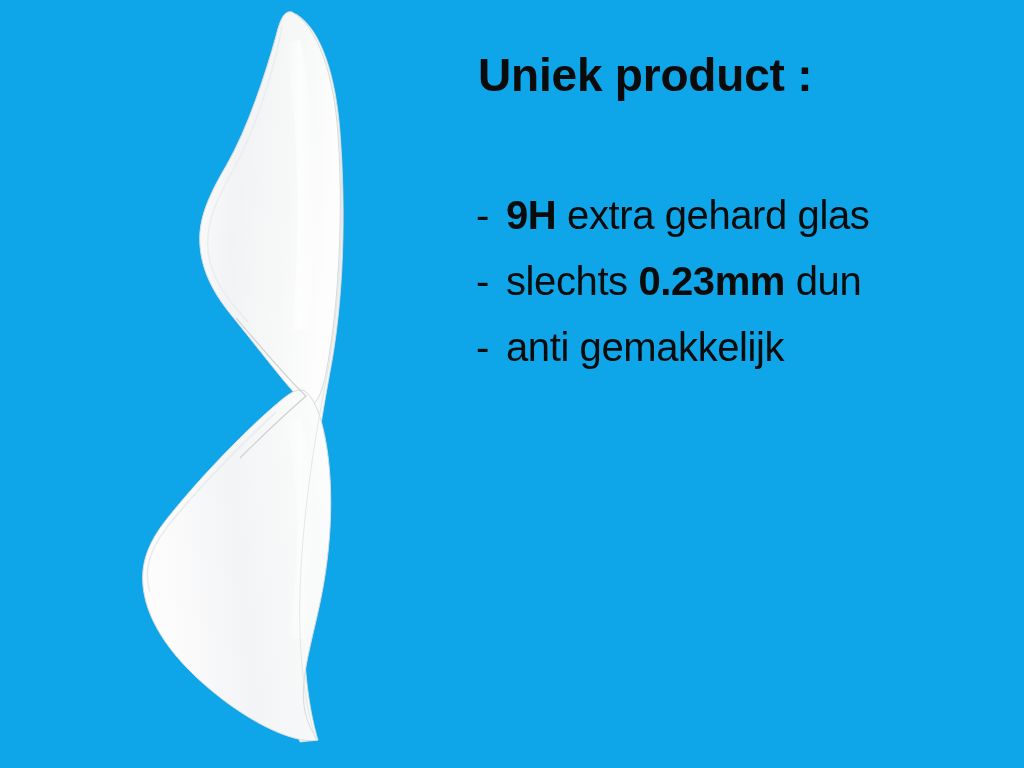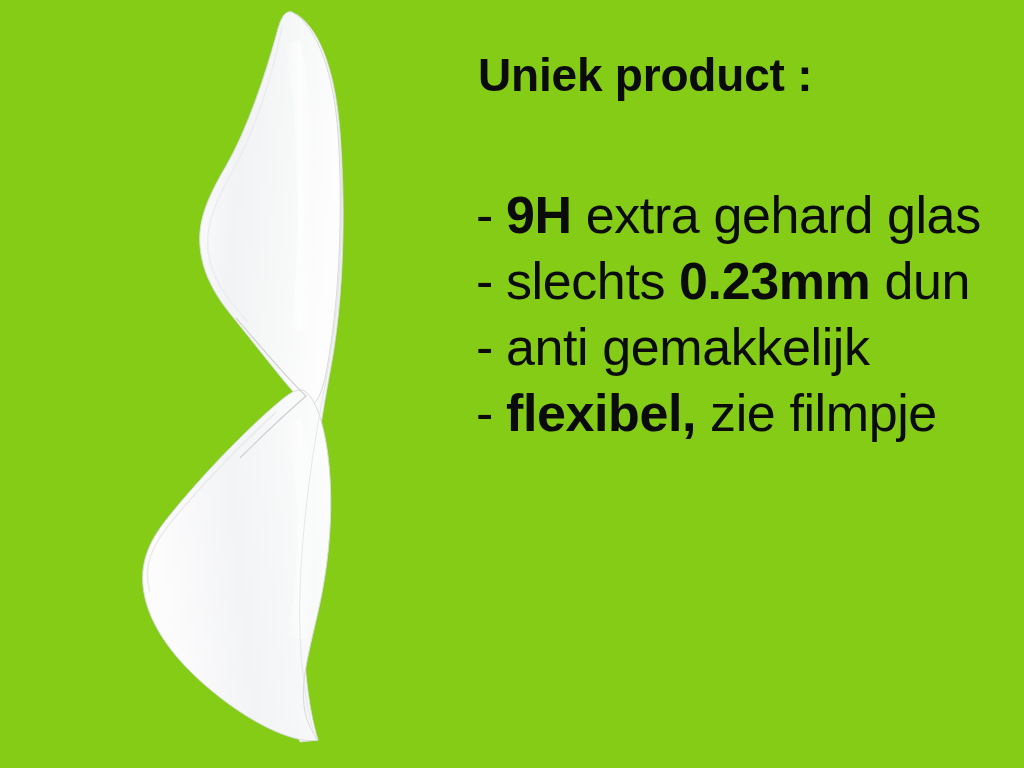--- a/index.html
+++ b/index.html
@@ -11,21 +11,21 @@
     width: 1024px;
     height: 768px;
     background: #fefefe;
     font-family: "Liberation Sans", sans-serif;
     overflow: hidden;
   }
   .stage {
     position: relative;
     width: 1024px;
     height: 768px;
-    background: #84cc16;
+    background: #0ea5e9;
   }
 
   
   .glass-panel {
     position: absolute;
     left: 0;
     top: 0;
     width: 460px;
     height: 768px;
   }
@@ -58,21 +58,21 @@
     left: 16px;
     top: 182px;
     width: 548px;
     margin: 0;
     padding: 0;
     list-style: none;
   }
   .feature-item {
     height: 66px;
     line-height: 66px;
-    font-size: 52px;
+    font-size: 40px;
     color: #0b0b0b;
     white-space: nowrap;
     letter-spacing: -0.4px;
   }
   .feature-item .dash {
     display: inline-block;
     width: 30px;
   }
   .feature-item b {
     font-weight: bold;
@@ -171,22 +171,19 @@
       </li>
 
       <li class="feature-item" style="color: rgb(11, 11, 11);">
         <span class="dash">-</span><span>slechts </span><b>0.23mm</b><span> dun</span>
       </li>
 
       <li class="feature-item" style="color: rgb(11, 11, 11);">
         <span class="dash">-</span><span>anti gemakkelijk</span><b></b><span></span>
       </li>
 
-      <li class="feature-item" style="color: rgb(11, 11, 11);">
-        <span class="dash">-</span><span></span><b>flexibel,</b><span> zie filmpje</span>
-      </li>
 
 
 
     </ul>
   </div>
 
 </div>
 
 </body></html>

